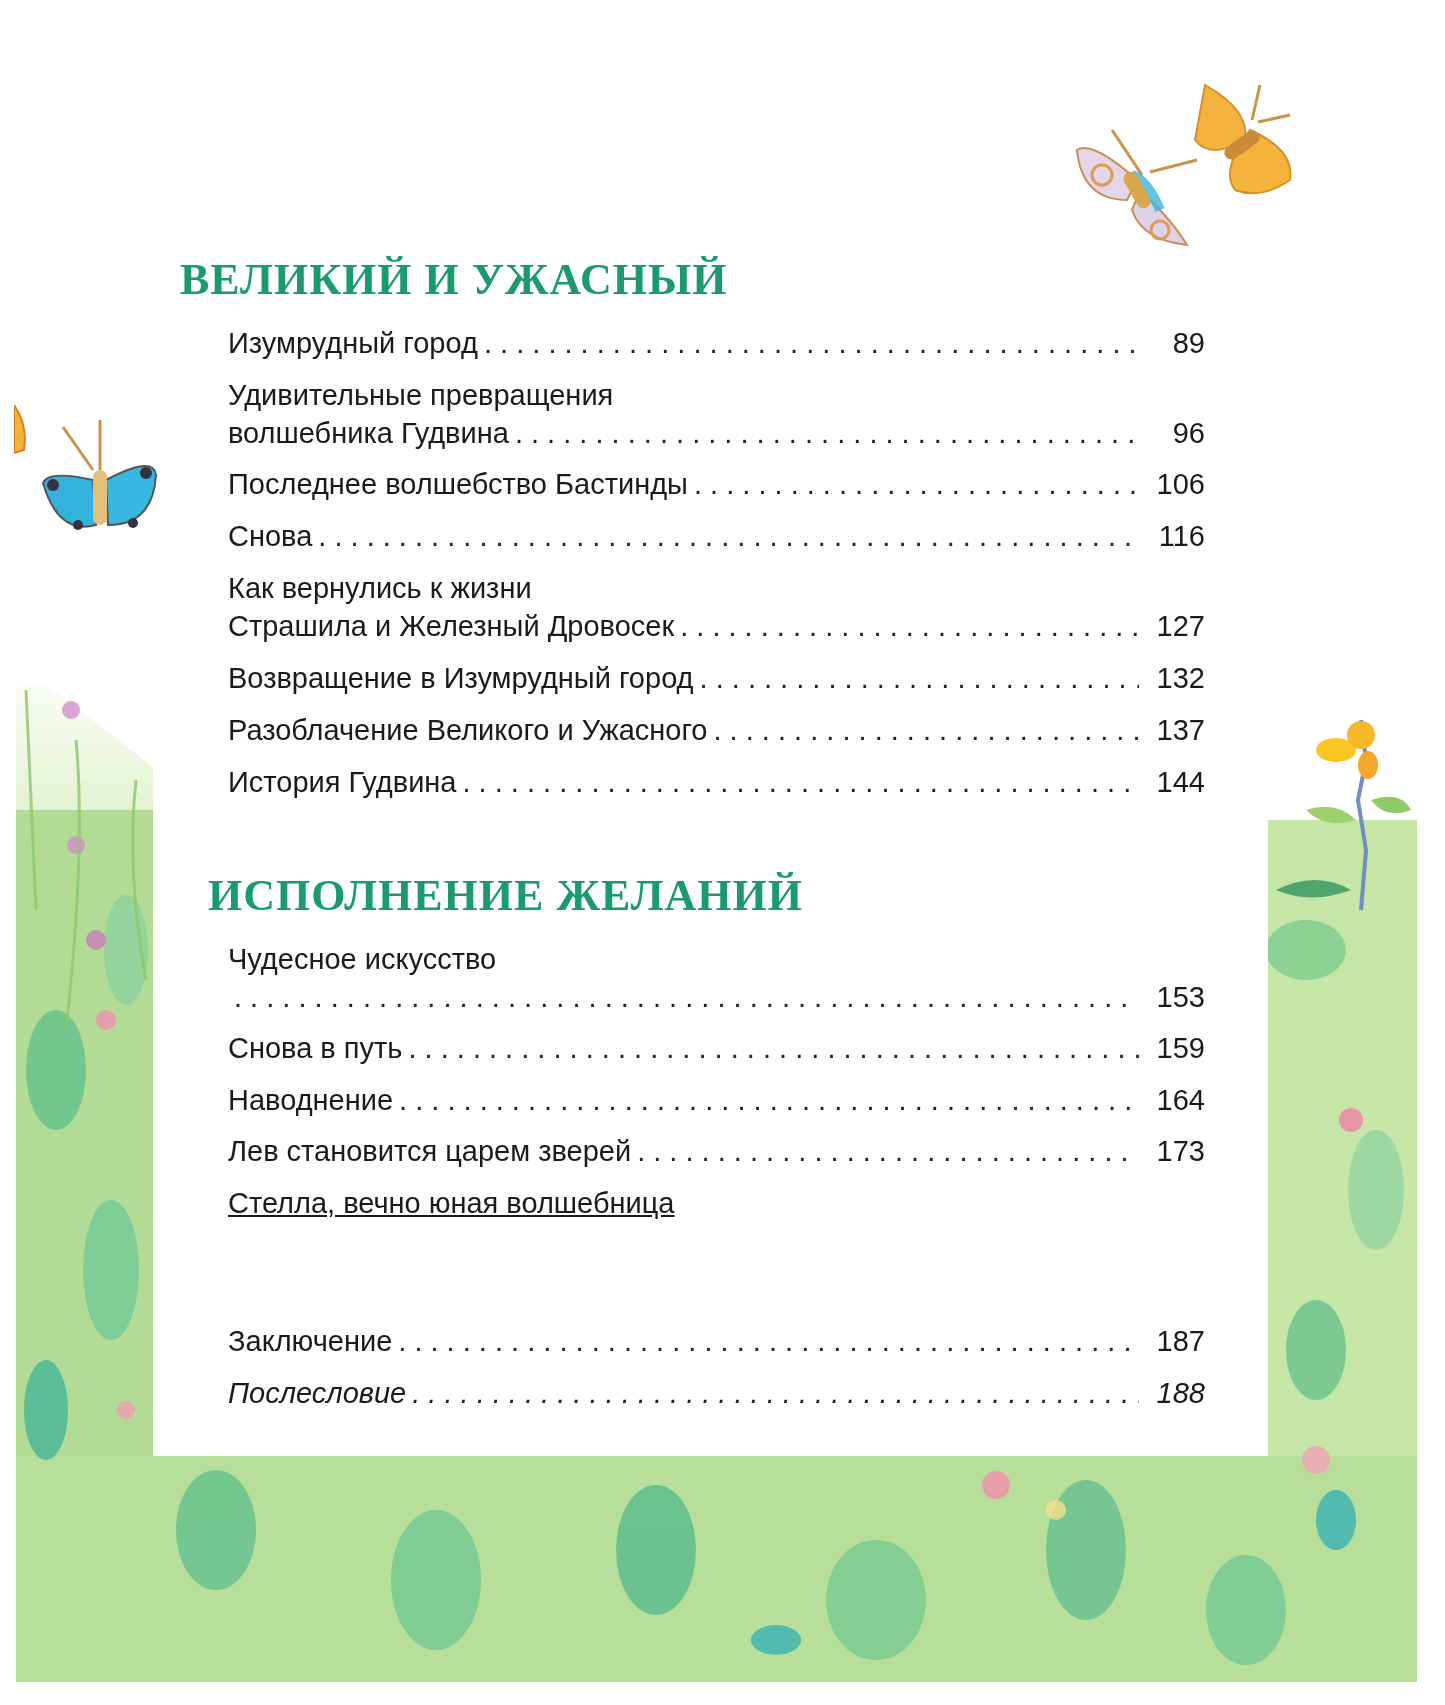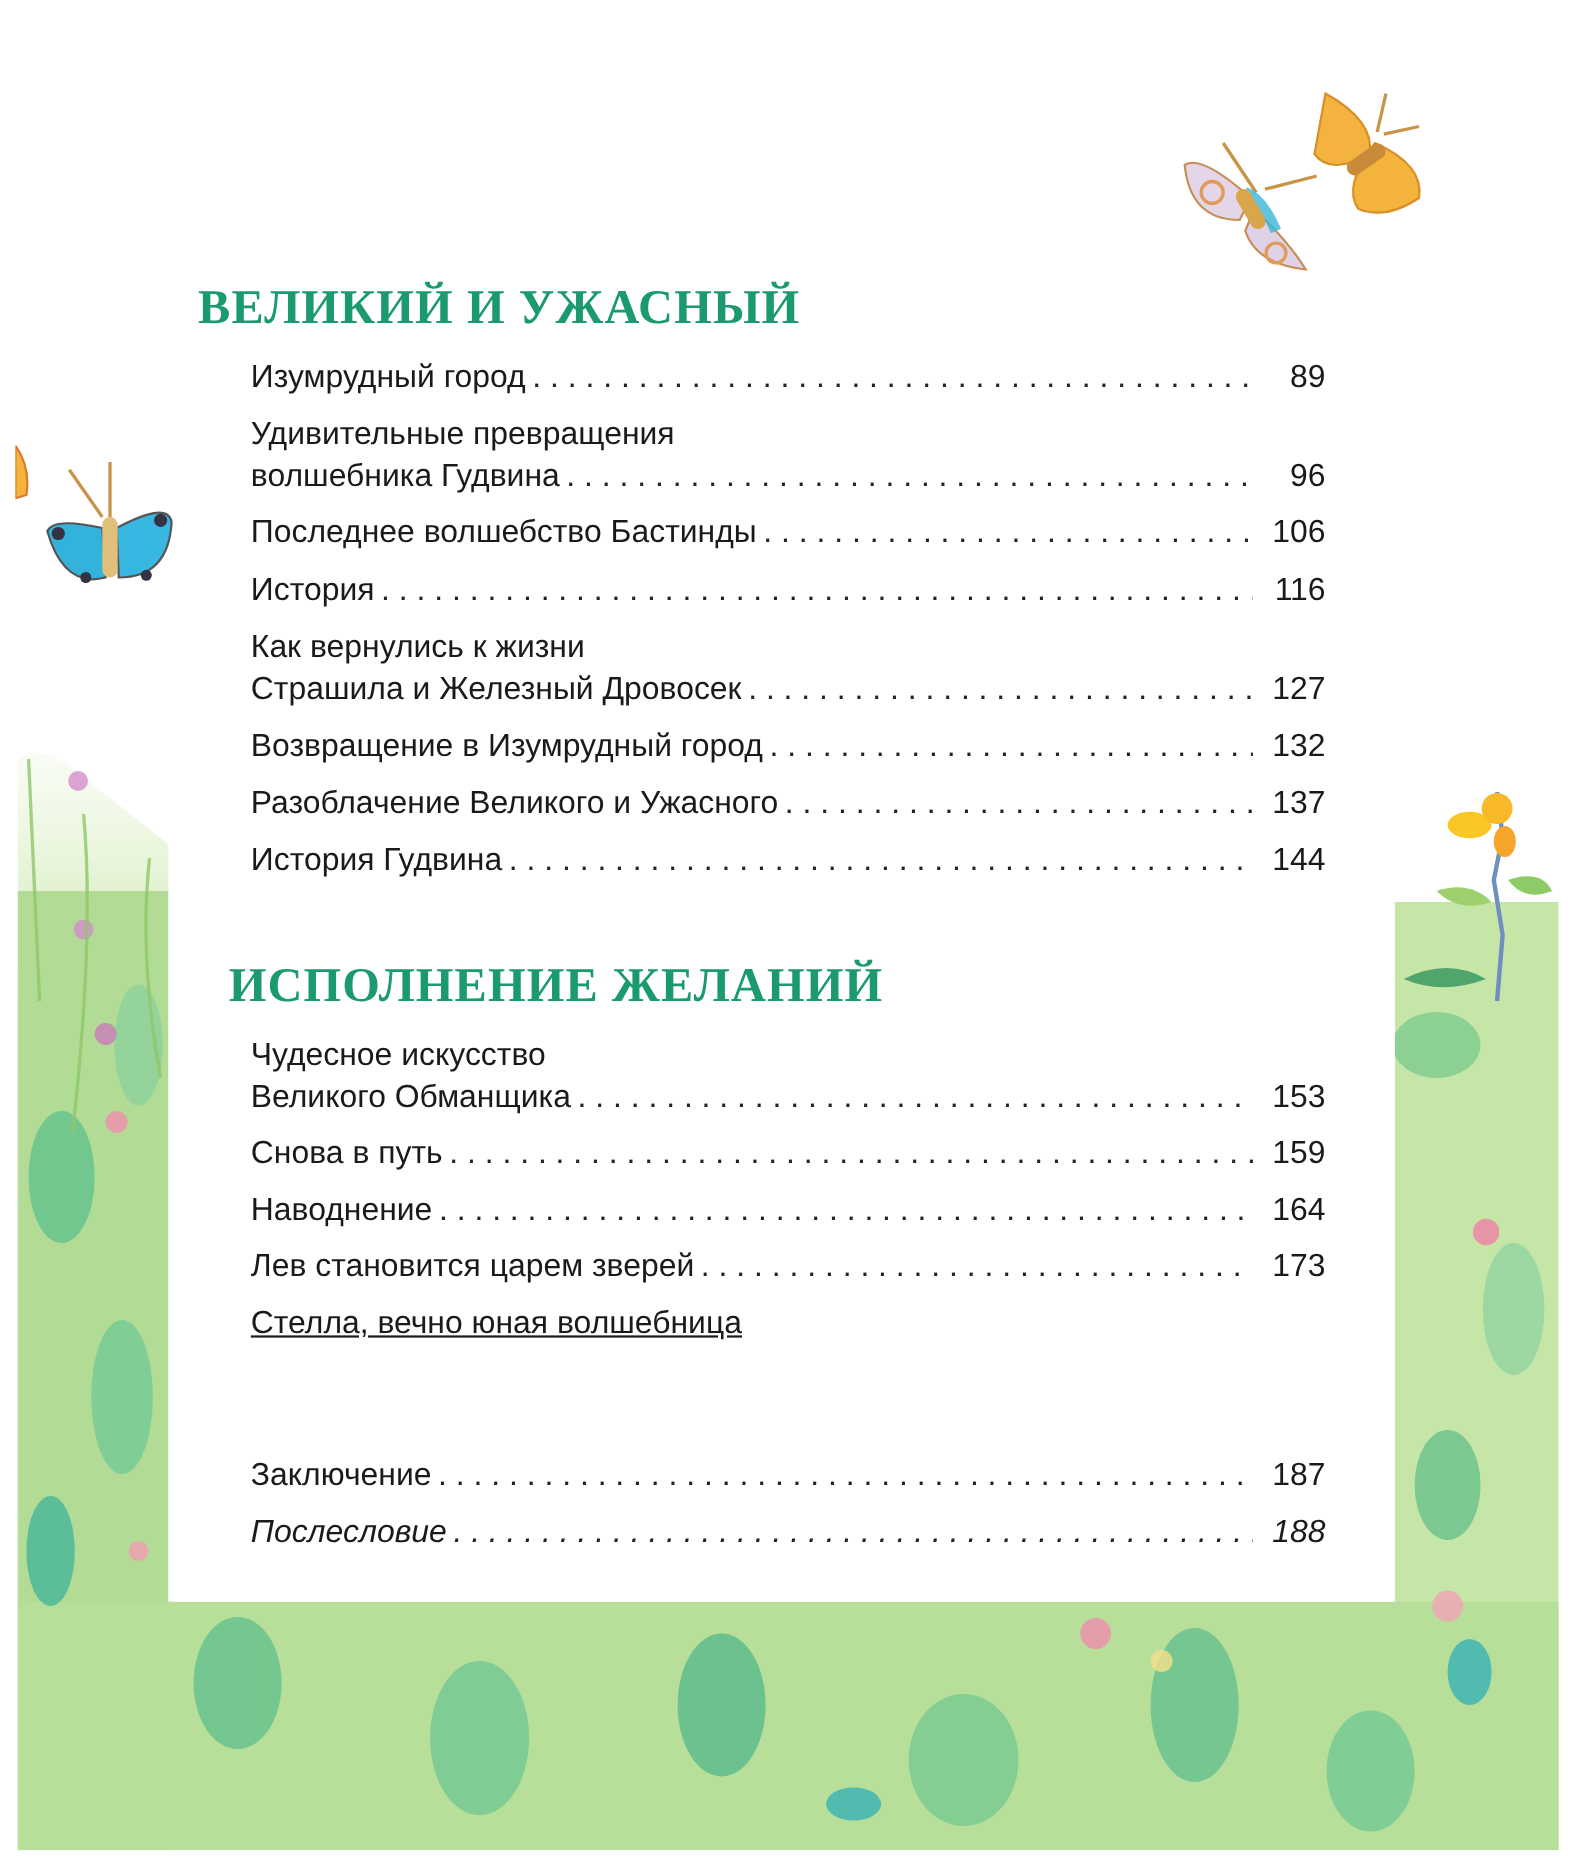--- a/index.html
+++ b/index.html
@@ -127,21 +127,21 @@
 </div>
 <div class="row" style="top:465px;">
   <div class="line">
       <span class="title">Последнее волшебство Бастинды</span>
       <span class="dots"></span>
       <span class="page">106</span>
     </div>
 </div>
 <div class="row" style="top:517px;">
   <div class="line">
-      <span class="title">История</span>
+      <span class="title">Снова</span>
       <span class="dots"></span>
       <span class="page">116</span>
     </div>
 </div>
 <div class="row" style="top:569px;">
   <div class="line">
       <span class="title">Как вернулись к жизни</span>
     </div>
   <div class="line">
       <span class="title">Страшила и Железный Дровосек</span>
@@ -171,21 +171,20 @@
     </div>
 </div>
 
 <div class="heading" style="top:870px;margin-left:28px;">ИСПОЛНЕНИЕ ЖЕЛАНИЙ</div>
 
 <div class="row" style="top:940px;">
   <div class="line">
       <span class="title">Чудесное искусство</span>
     </div>
   <div class="line">
-      <span class="title">Великого Обманщика</span>
       <span class="dots"></span>
       <span class="page">153</span>
     </div>
 </div>
 <div class="row" style="top:1029px;">
   <div class="line">
       <span class="title">Снова в путь</span>
       <span class="dots"></span>
       <span class="page">159</span>
     </div>

